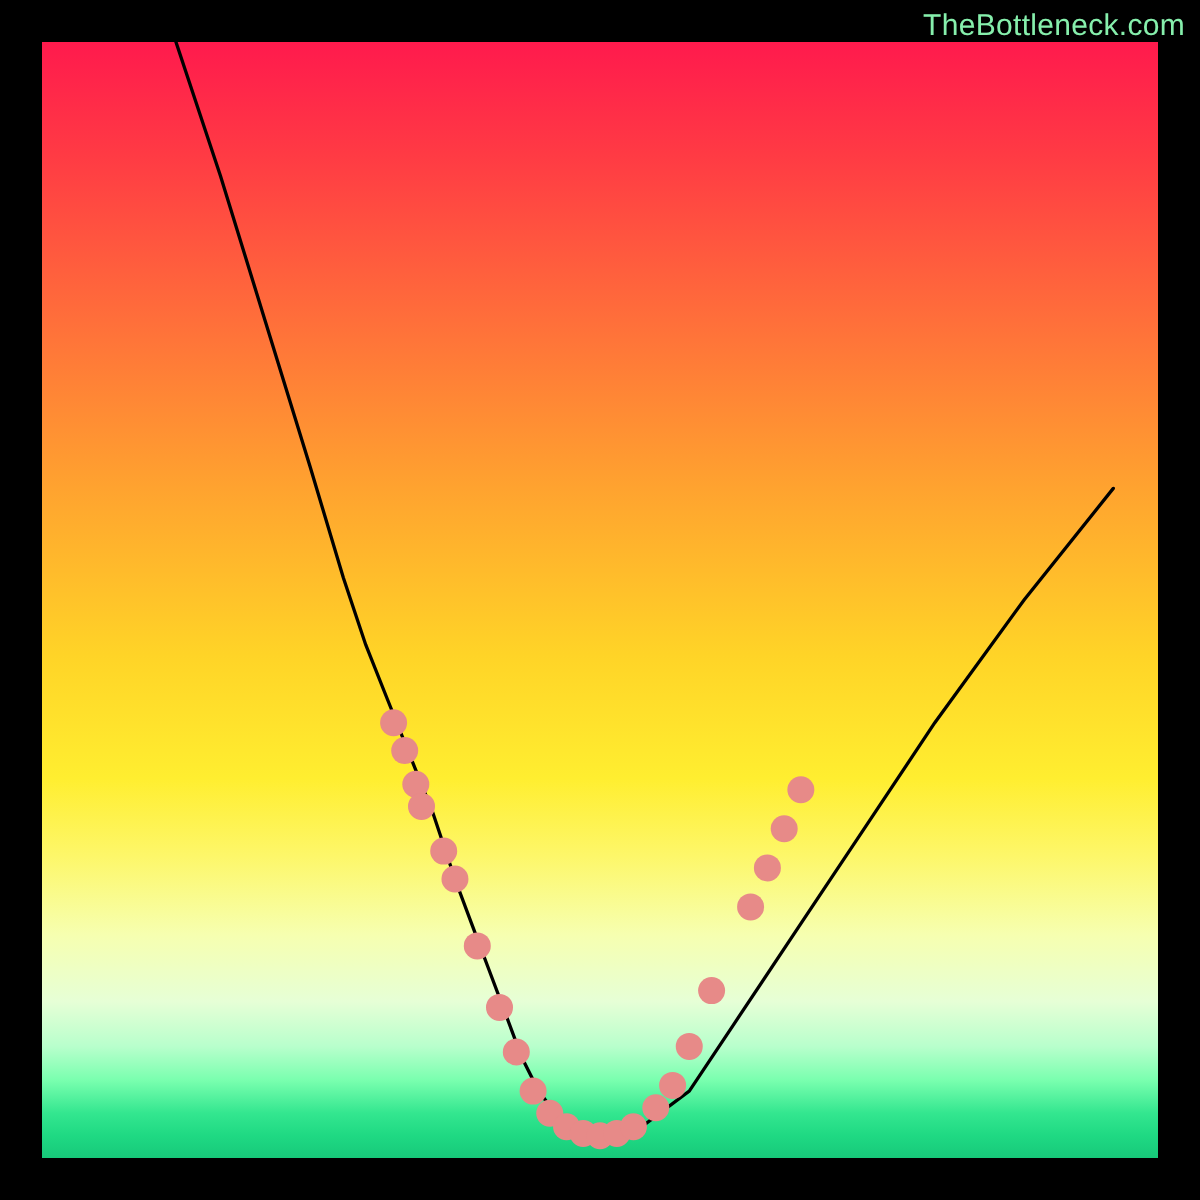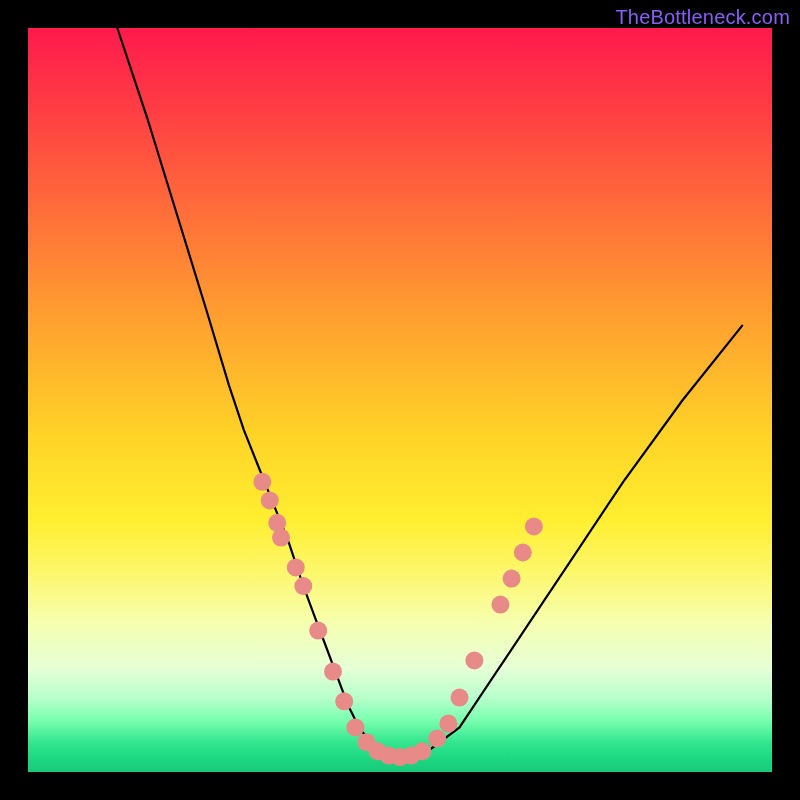--- a/index.html
+++ b/index.html
@@ -40,21 +40,21 @@
       #7affaf 93%,
       #33e68f 96%,
       #1fd983 98%,
       #17c97a 100%
     );
   }
   .watermark {
     position: absolute;
     top: 6px;
     right: 10px;
-    color: #8b5cf6;
+    color: #86efac;
     font-size: 20px;
     font-weight: 500;
     letter-spacing: 0.2px;
   }
   svg.curve {
     position: absolute;
     top: 0;
     left: 0;
     width: 744px;
     height: 744px;

